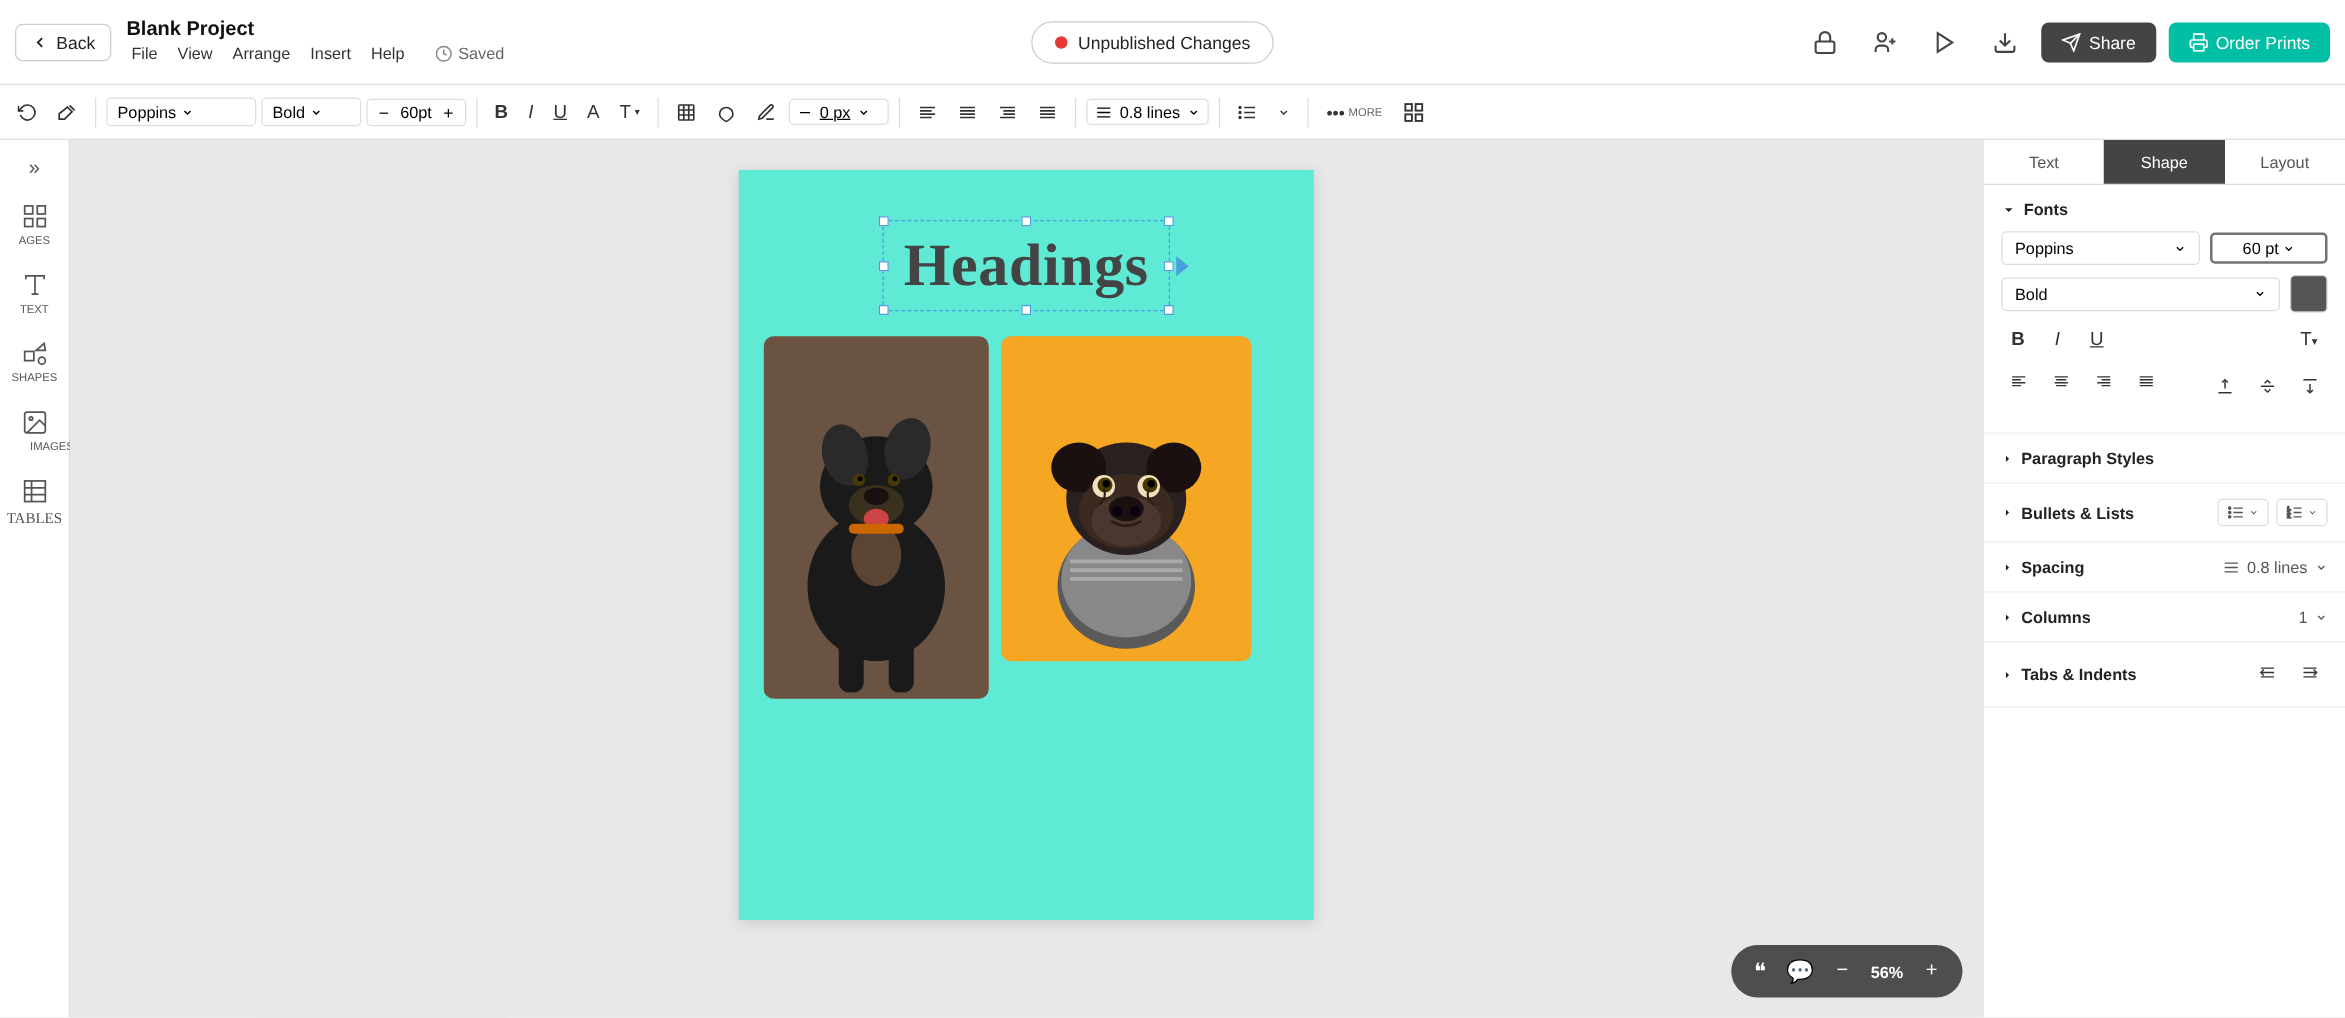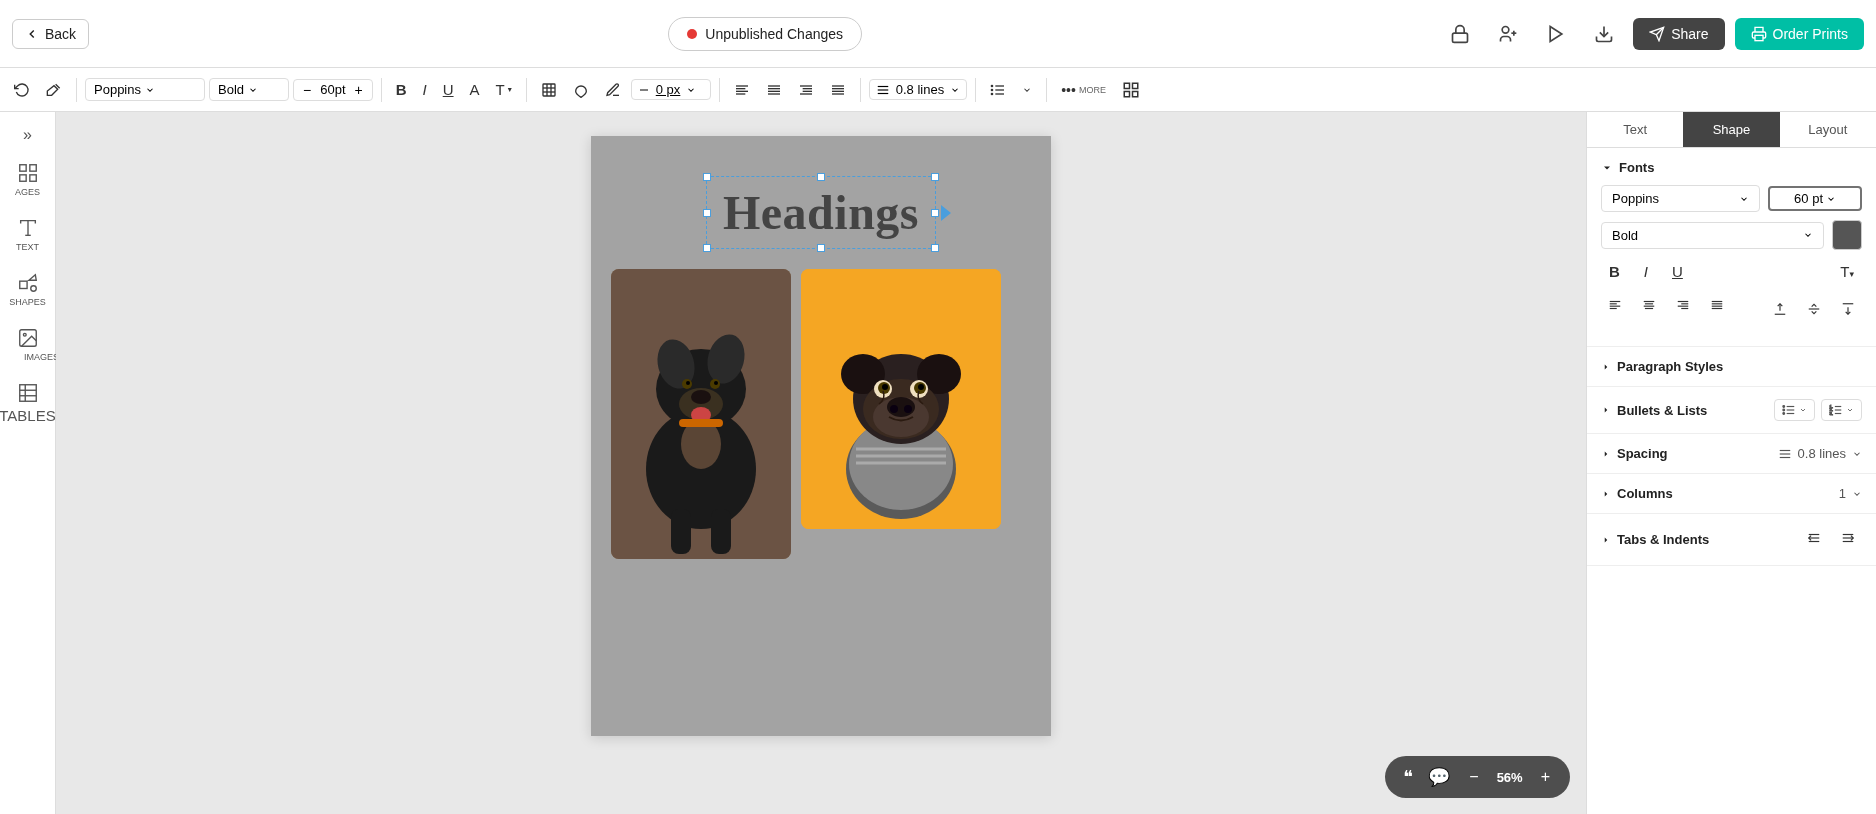--- a/index.html
+++ b/index.html
@@ -112,21 +112,21 @@
     }
     .sidebar-icon svg { width: 22px; height: 22px; }
     .sidebar-expand { font-size: 16px; color: #555; cursor: pointer; padding: 6px; }
 
     
     .canvas-area {
       flex: 1; background: #e8e8e8; display: flex; align-items: flex-start;
       justify-content: center; padding: 24px; overflow: auto; position: relative;
     }
     .page {
-      background: #a3a3a3; width: 460px; min-height: 600px;
+      background: #5eead4; width: 460px; min-height: 600px;
       box-shadow: 0 2px 12px rgba(0,0,0,0.15); position: relative;
       display: flex; flex-direction: column; align-items: center; padding: 40px 20px 20px;
     }
     .heading-element {
       border: 1.5px dashed #4a9edd; position: relative;
       padding: 8px 16px; cursor: pointer; margin-bottom: 20px;
     }
     .heading-text {
       font-family: 'Georgia', serif; font-size: 48px; font-weight: 700;
       color: #444; letter-spacing: 0.5px;
@@ -268,20 +268,37 @@
 </head>
 <body>
 
 <div class="topbar">
   <button class="back-btn">
     <svg viewBox="0 0 24 24" fill="none" stroke="currentColor" stroke-width="2.5">
         <polyline points="15 18 9 12 15 6"></polyline>
       </svg>
     <span>Back</span>
   </button>
+  <div class="project-info">
+    <div class="project-title">Blank Project</div>
+    <div class="menu-bar">
+      <span class="menu-item">File</span>
+      <span class="menu-item">View</span>
+      <span class="menu-item">Arrange</span>
+      <span class="menu-item">Insert</span>
+      <span class="menu-item">Help</span>
+      <span class="saved-indicator">
+        <svg width="14" height="14" viewBox="0 0 24 24" fill="none" stroke="#888" stroke-width="2">
+            <circle cx="12" cy="12" r="10"></circle>
+            <polyline points="12 6 12 12 16 14"></polyline>
+          </svg>
+        <span>Saved</span>
+      </span>
+    </div>
+  </div>
 
   <div style="flex:1"></div>
 
   <button class="unpublished-btn">
     <span class="red-dot"></span>
     <span>Unpublished Changes</span>
   </button>
 
   <div style="flex:1"></div>
 
@@ -533,21 +550,21 @@
       <span style="font-size:9px;margin-left:28px;">IMAGES</span>
     </div>
 
     <div class="sidebar-icon">
       <svg viewBox="0 0 24 24" fill="none" stroke="currentColor" stroke-width="1.5">
           <rect x="3" y="3" width="18" height="18"></rect>
           <line x1="3" y1="9" x2="21" y2="9"></line>
           <line x1="3" y1="15" x2="21" y2="15"></line>
           <line x1="9" y1="3" x2="9" y2="21"></line>
         </svg>
-      <span style="font-size:15px;">TABLES</span>
+      <span style="font-size:12px;font-family:Liberation Serif, serif;">TABLES</span>
     </div>
   </div>
 
   <div class="canvas-area">
     <div class="page">
 
       <div class="heading-element">
         <div class="handle tl"></div>
         <div class="handle tm"></div>
         <div class="handle tr"></div>

